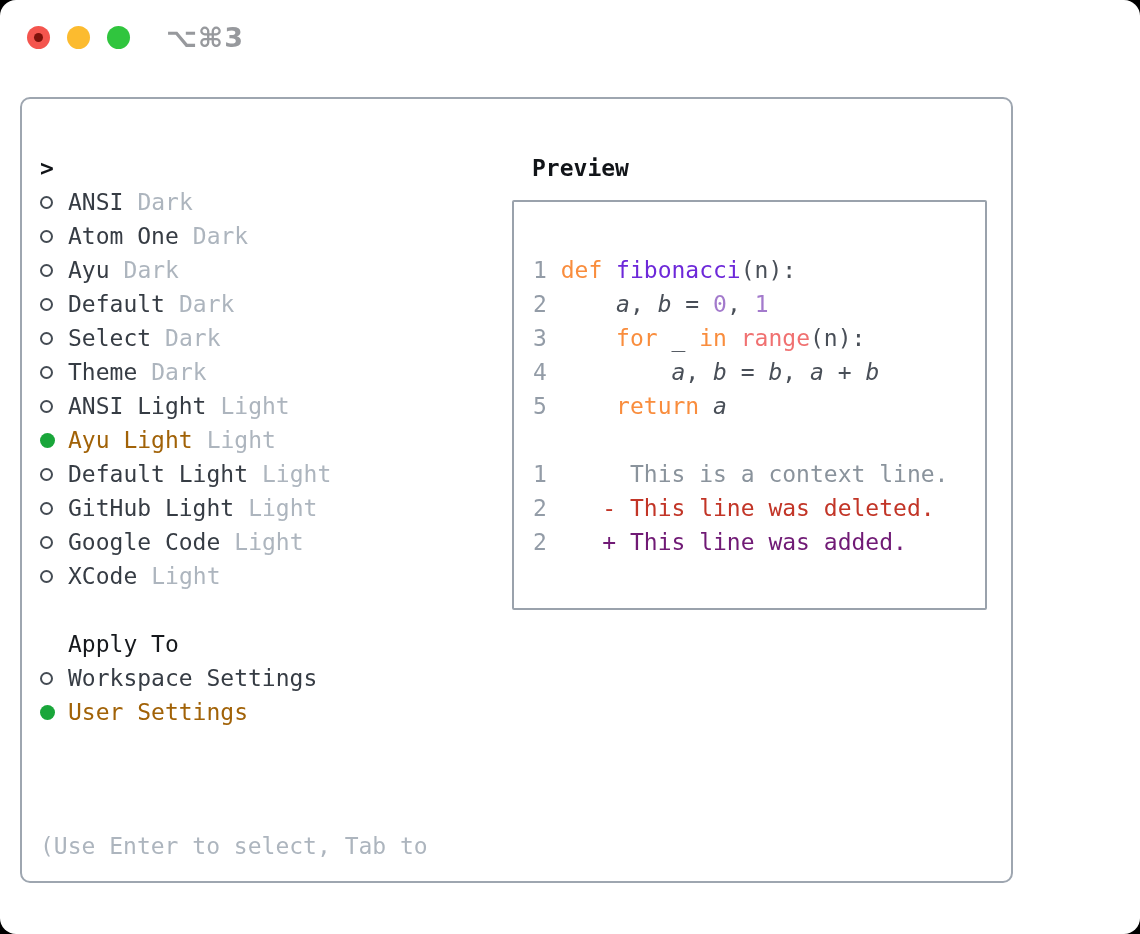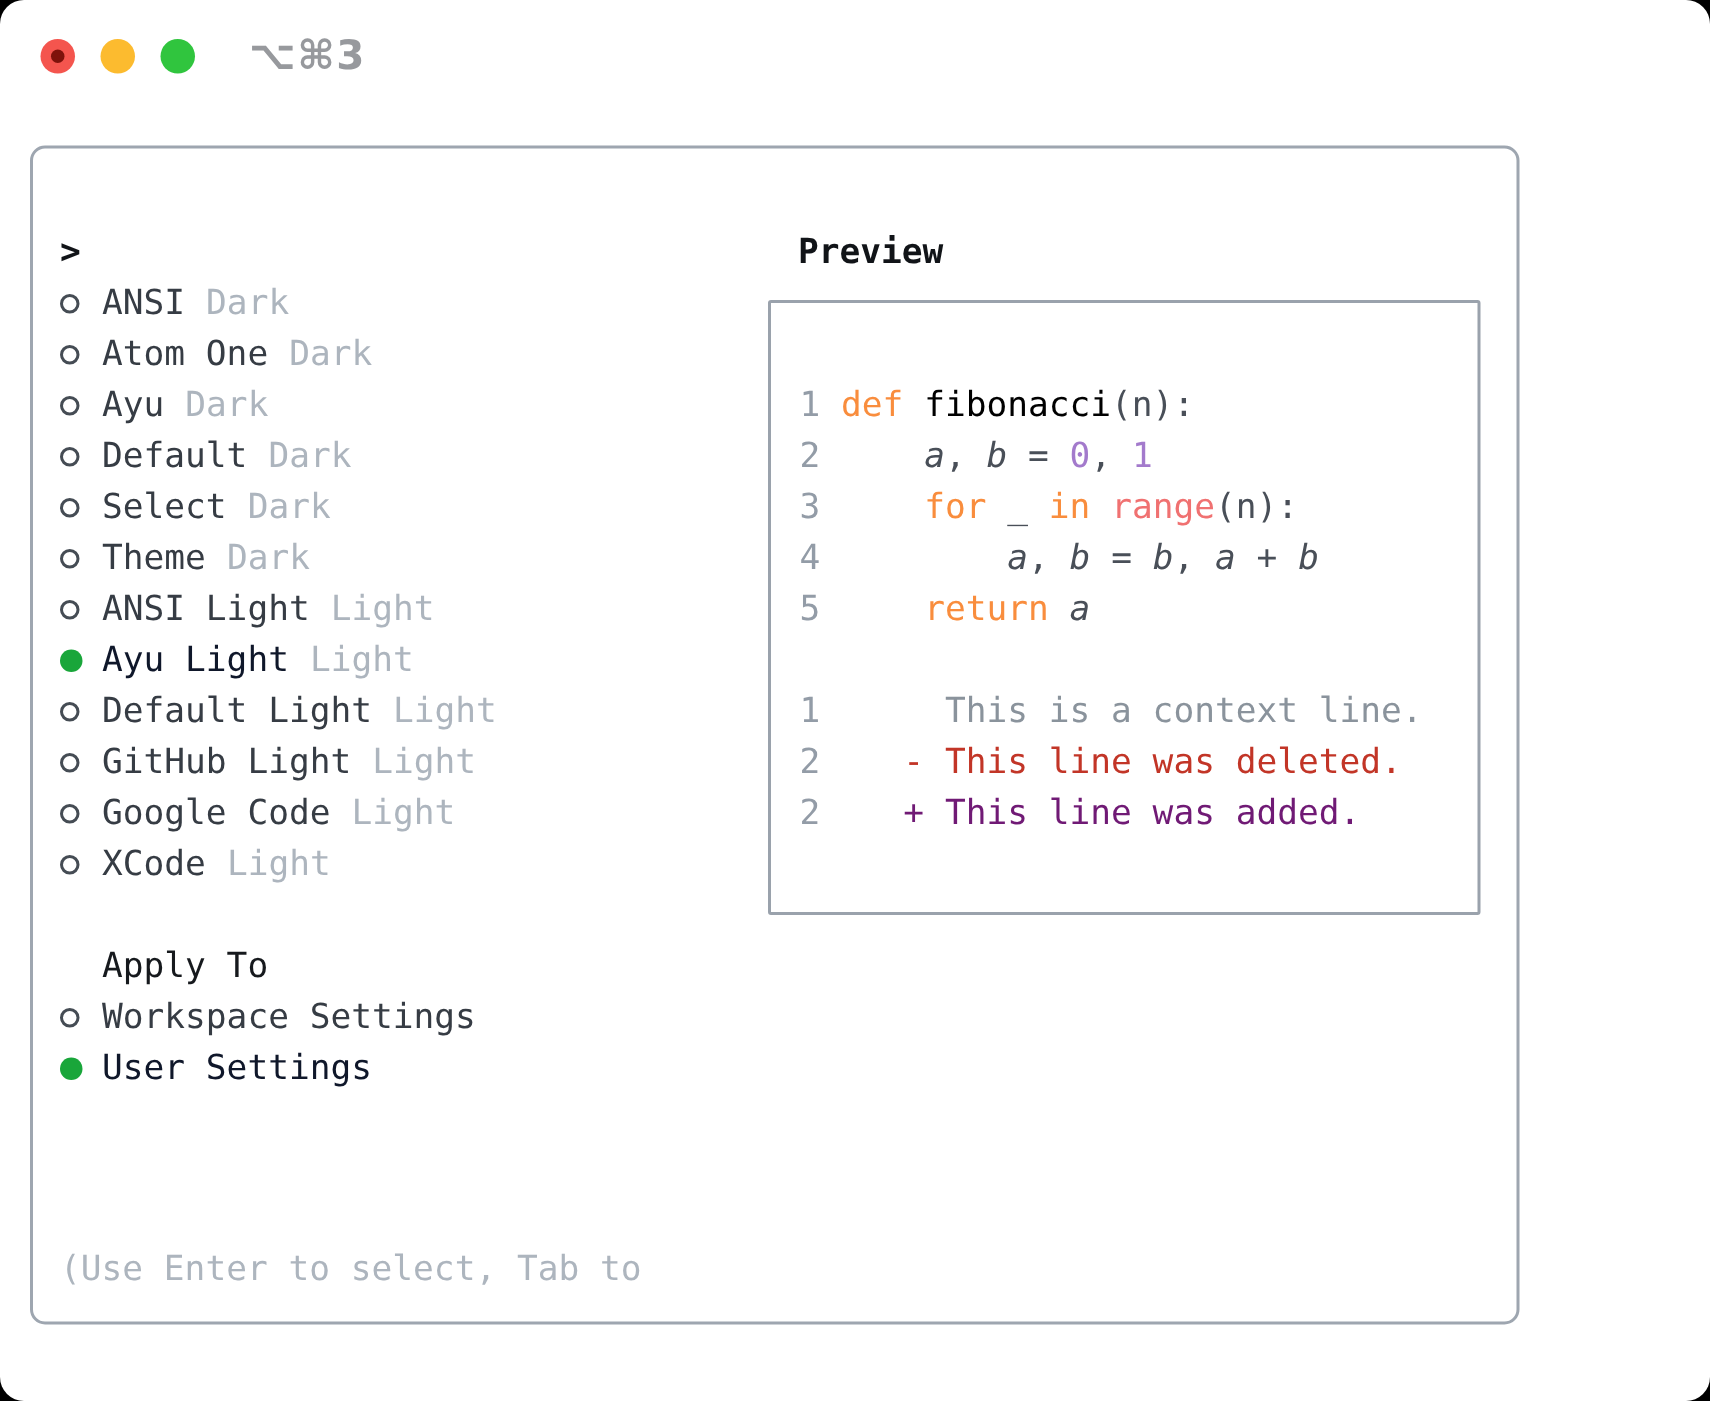--- a/index.html
+++ b/index.html
@@ -25,36 +25,36 @@
     border:2px solid #9ea6b0;border-radius:10px;box-sizing:border-box;background:#fff;
   }
   .row{display:flex;align-items:center;height:34px;font-size:23px;white-space:pre;}
   .icon-cell{width:28px;flex:0 0 28px;display:flex;align-items:center;}
   .prompt{color:#111418;font-weight:bold;}
   .hdr{color:#111418;font-weight:bold;}
   .hdr-normal{color:#16191d;}
   .circle-open{width:13px;height:13px;border:2px solid #454c54;border-radius:50%;box-sizing:border-box;}
   .circle-filled{width:15px;height:15px;background:#19a63a;border-radius:50%;}
   .t-name{color:#363c44;}
-  .t-name.sel{color:#0f172a;text-align:center;}
+  .t-name.sel{color:#a16207;text-align:center;}
   .t-tag{color:#adb5be;margin-left:14px;}
   .list{position:absolute;left:18px;top:52px;}
   .apply{position:absolute;left:18px;top:528px;}
   .help{position:absolute;left:18px;top:662px;font-size:23px;line-height:34px;color:#adb5be;white-space:pre;}
   
   .preview-header{position:absolute;left:480px;top:52px;height:34px;line-height:34px;font-size:23px;font-weight:bold;color:#111418;margin-left:30px;}
   .preview-box{
     position:absolute;left:490px;top:101px;width:475px;height:410px;
     border:2px solid #9aa2ac;border-radius:2px;box-sizing:border-box;background:#fff;
   }
   .code{padding:51px 12px 0 19px;font-size:23px;}
   .code-line{height:34px;line-height:34px;white-space:pre;}
   .seg-lineno{color:#939ca7;}
   .seg-keyword{color:#f98d3d;}
-  .seg-function{color:#000000;}
+  .seg-function{color:#6d28d9;}
   .seg-builtin{color:#f07171;}
   .seg-number{color:#a37acc;}
   .seg-plain{color:#494f58;}
   .seg-variable{color:#494f58;font-style:italic;}
   .seg-context{color:#8a939c;}
   .seg-deleted{color:#c23527;}
   .seg-added{color:#701a75;}
 </style>
 </head>
 <body>

